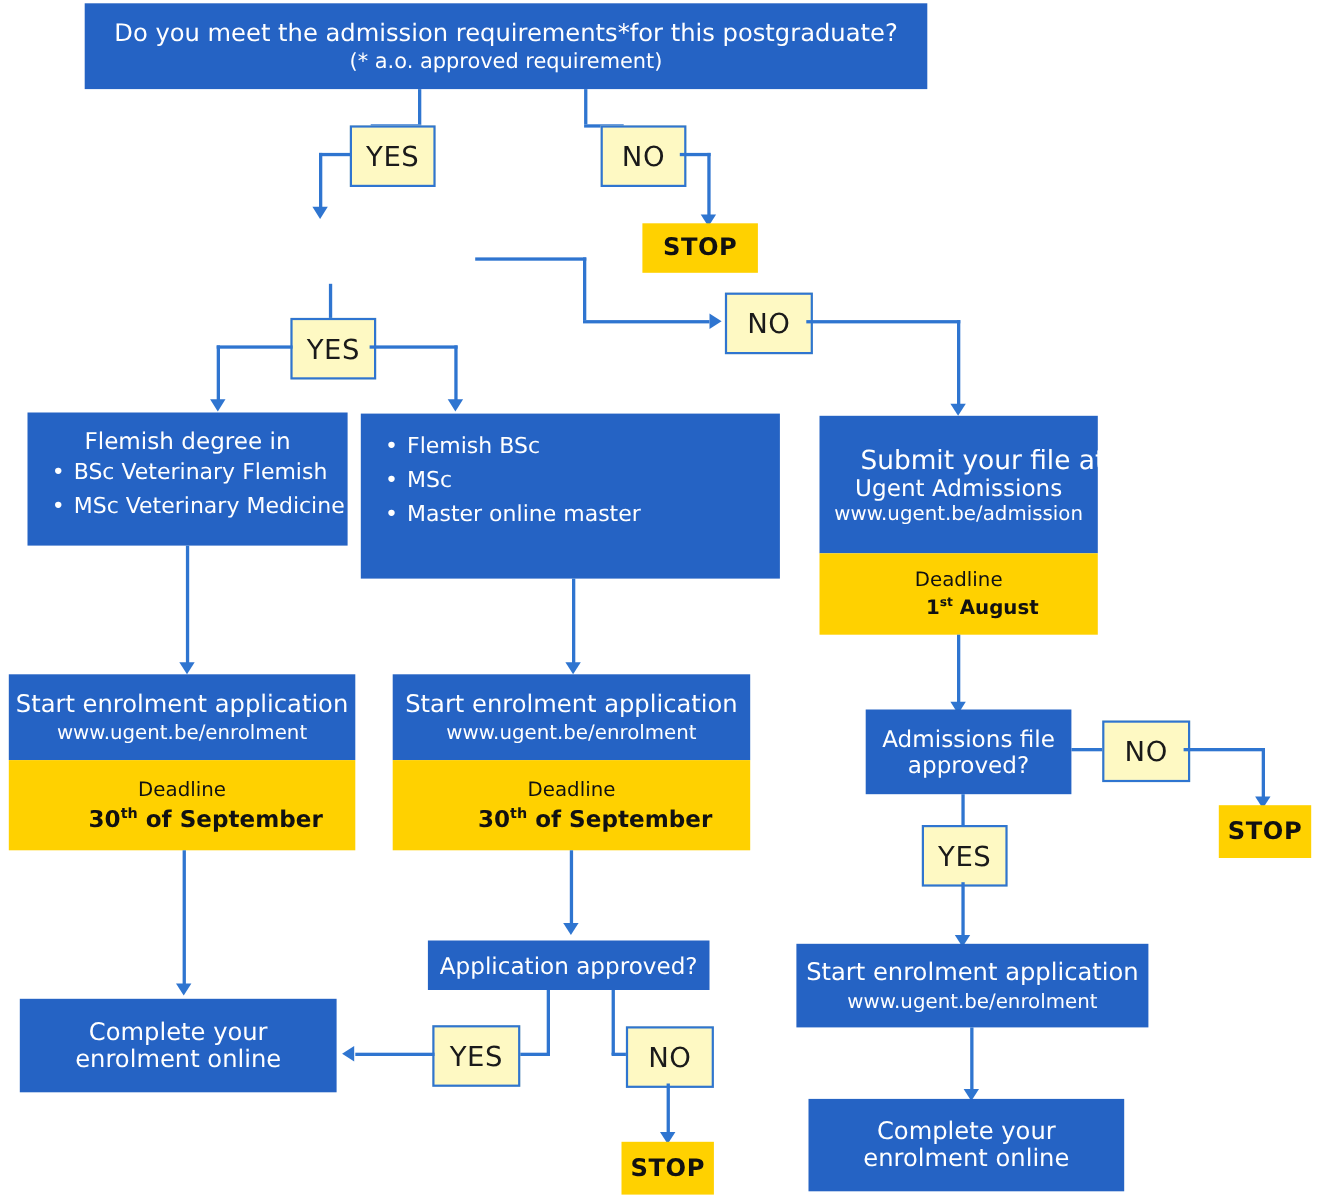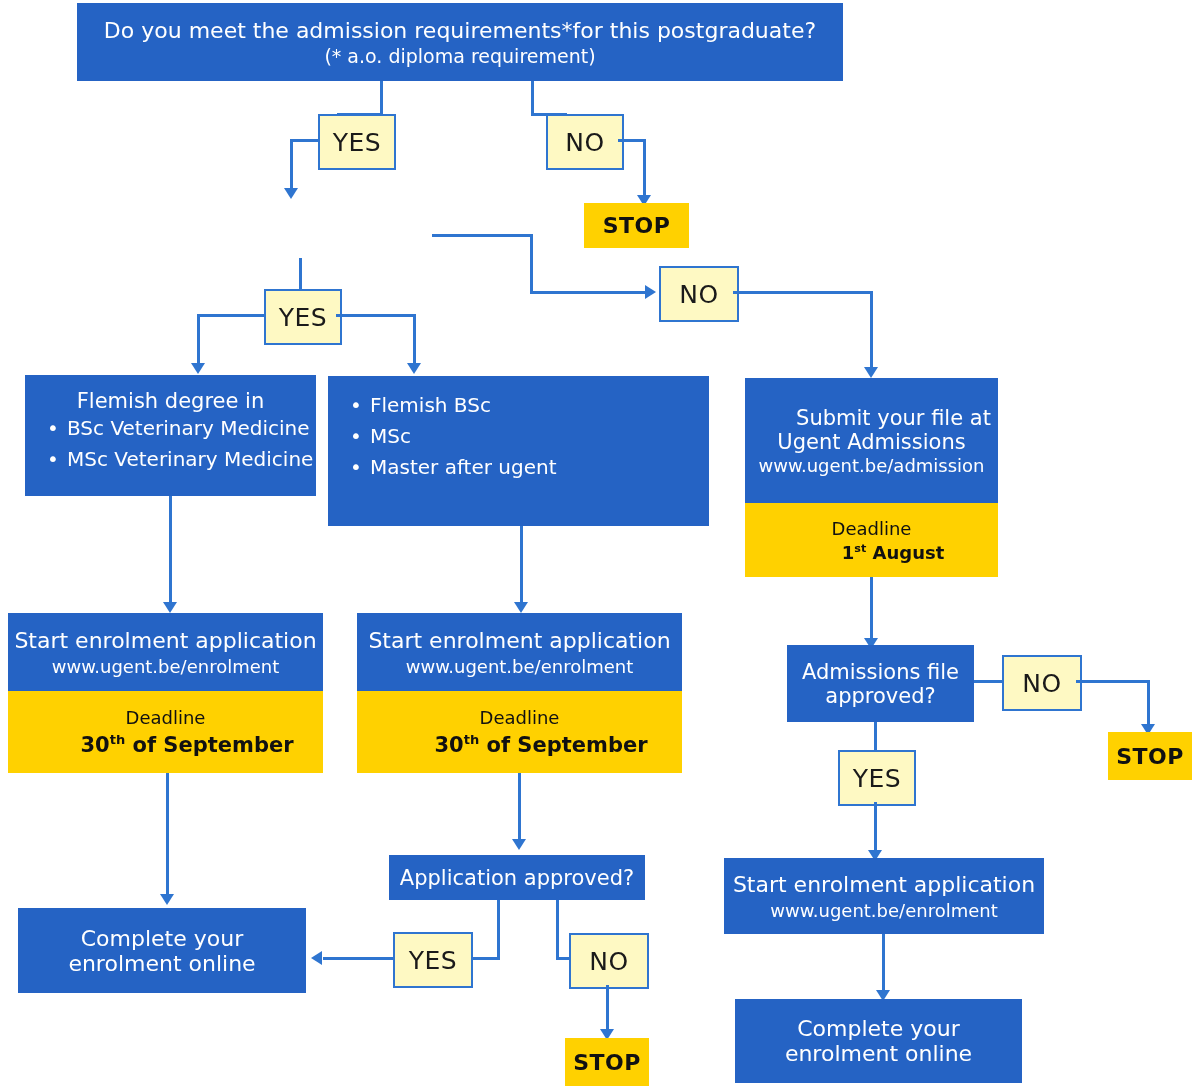--- a/index.html
+++ b/index.html
@@ -96,21 +96,21 @@
   }
   sup { font-size: 0.62em; vertical-align: super; }
 </style>
 </head>
 <body>
 
 <div id="canvas">
 
   <div class="node blue" style="left:77px; top:3px; width:766px; height:78px;">
     <div class="t-center" style="font-size:22px;">Do you meet the admission requirements*for this postgraduate?</div>
-    <div class="t-center hdr-sub">(* a.o. diploma requirement)</div>
+    <div class="t-center hdr-sub">(* a.o. approved requirement)</div>
   </div>
 
   <div class="v" style="left:380px; top:81px; height:32px;"></div>
   <div class="h" style="left:337px; top:113px; width:46px;"></div>
 
   <div class="v" style="left:531px; top:81px; height:32px;"></div>
   <div class="h" style="left:531px; top:113px; width:36px;"></div>
 
   <div class="whitebox" style="position:absolute; left:318px; top:114px; width:74px; height:52px;">
     <span>YES</span>
@@ -152,40 +152,40 @@
   <div class="v" style="left:197px; top:314px; height:50px;"></div>
   <div class="arrow-d" style="left:191px; top:363px;"></div>
 
   <div class="h" style="left:336px; top:314px; width:80px;"></div>
   <div class="v" style="left:413px; top:314px; height:50px;"></div>
   <div class="arrow-d" style="left:407px; top:363px;"></div>
 
   <div class="node blue" style="left:25px; top:375px; width:291px; height:121px; justify-content:flex-start; padding-top:14px;">
     <div class="t-center title">Flemish degree in</div>
     <ul class="bullets">
-      <li>BSc Veterinary Medicine</li>
+      <li>BSc Veterinary Flemish</li>
       <li>MSc Veterinary Medicine</li>
     </ul>
   </div>
 
   <div class="node blue" style="left:328px; top:376px; width:381px; height:150px; justify-content:flex-start; padding-top:14px;">
     <ul class="bullets">
       <li>Flemish BSc</li>
       <li>MSc</li>
-      <li>Master after ugent</li>
+      <li>Master online master</li>
     </ul>
   </div>
 
   <div class="h" style="left:733px; top:291px; width:140px;"></div>
   <div class="v" style="left:870px; top:291px; height:77px;"></div>
   <div class="arrow-d" style="left:864px; top:367px;"></div>
 
   <div style="position:absolute; left:745px; top:378px; width:253px; height:199px;">
     <div class="node blue" style="left:0; top:0; width:253px; height:125px;">
-      <div class="t-center" style="font-size:21px;padding-left:44px;">Submit your file at</div>
+      <div class="t-center" style="font-size:24px;padding-left:44px;">Submit your file at</div>
       <div class="t-center" style="font-size:21px;">Ugent Admissions</div>
       <div class="t-center sm" style="margin-top:1px;">www.ugent.be/admission</div>
     </div>
     <div class="node yellow" style="left:0; top:125px; width:253px; height:74px;">
       <div class="t-center sm">Deadline</div>
       <div class="t-center sm bold" style="margin-top:3px;">
         <span>1</span><sup>st</sup>
         <span>August</span>
       </div>
     </div>

